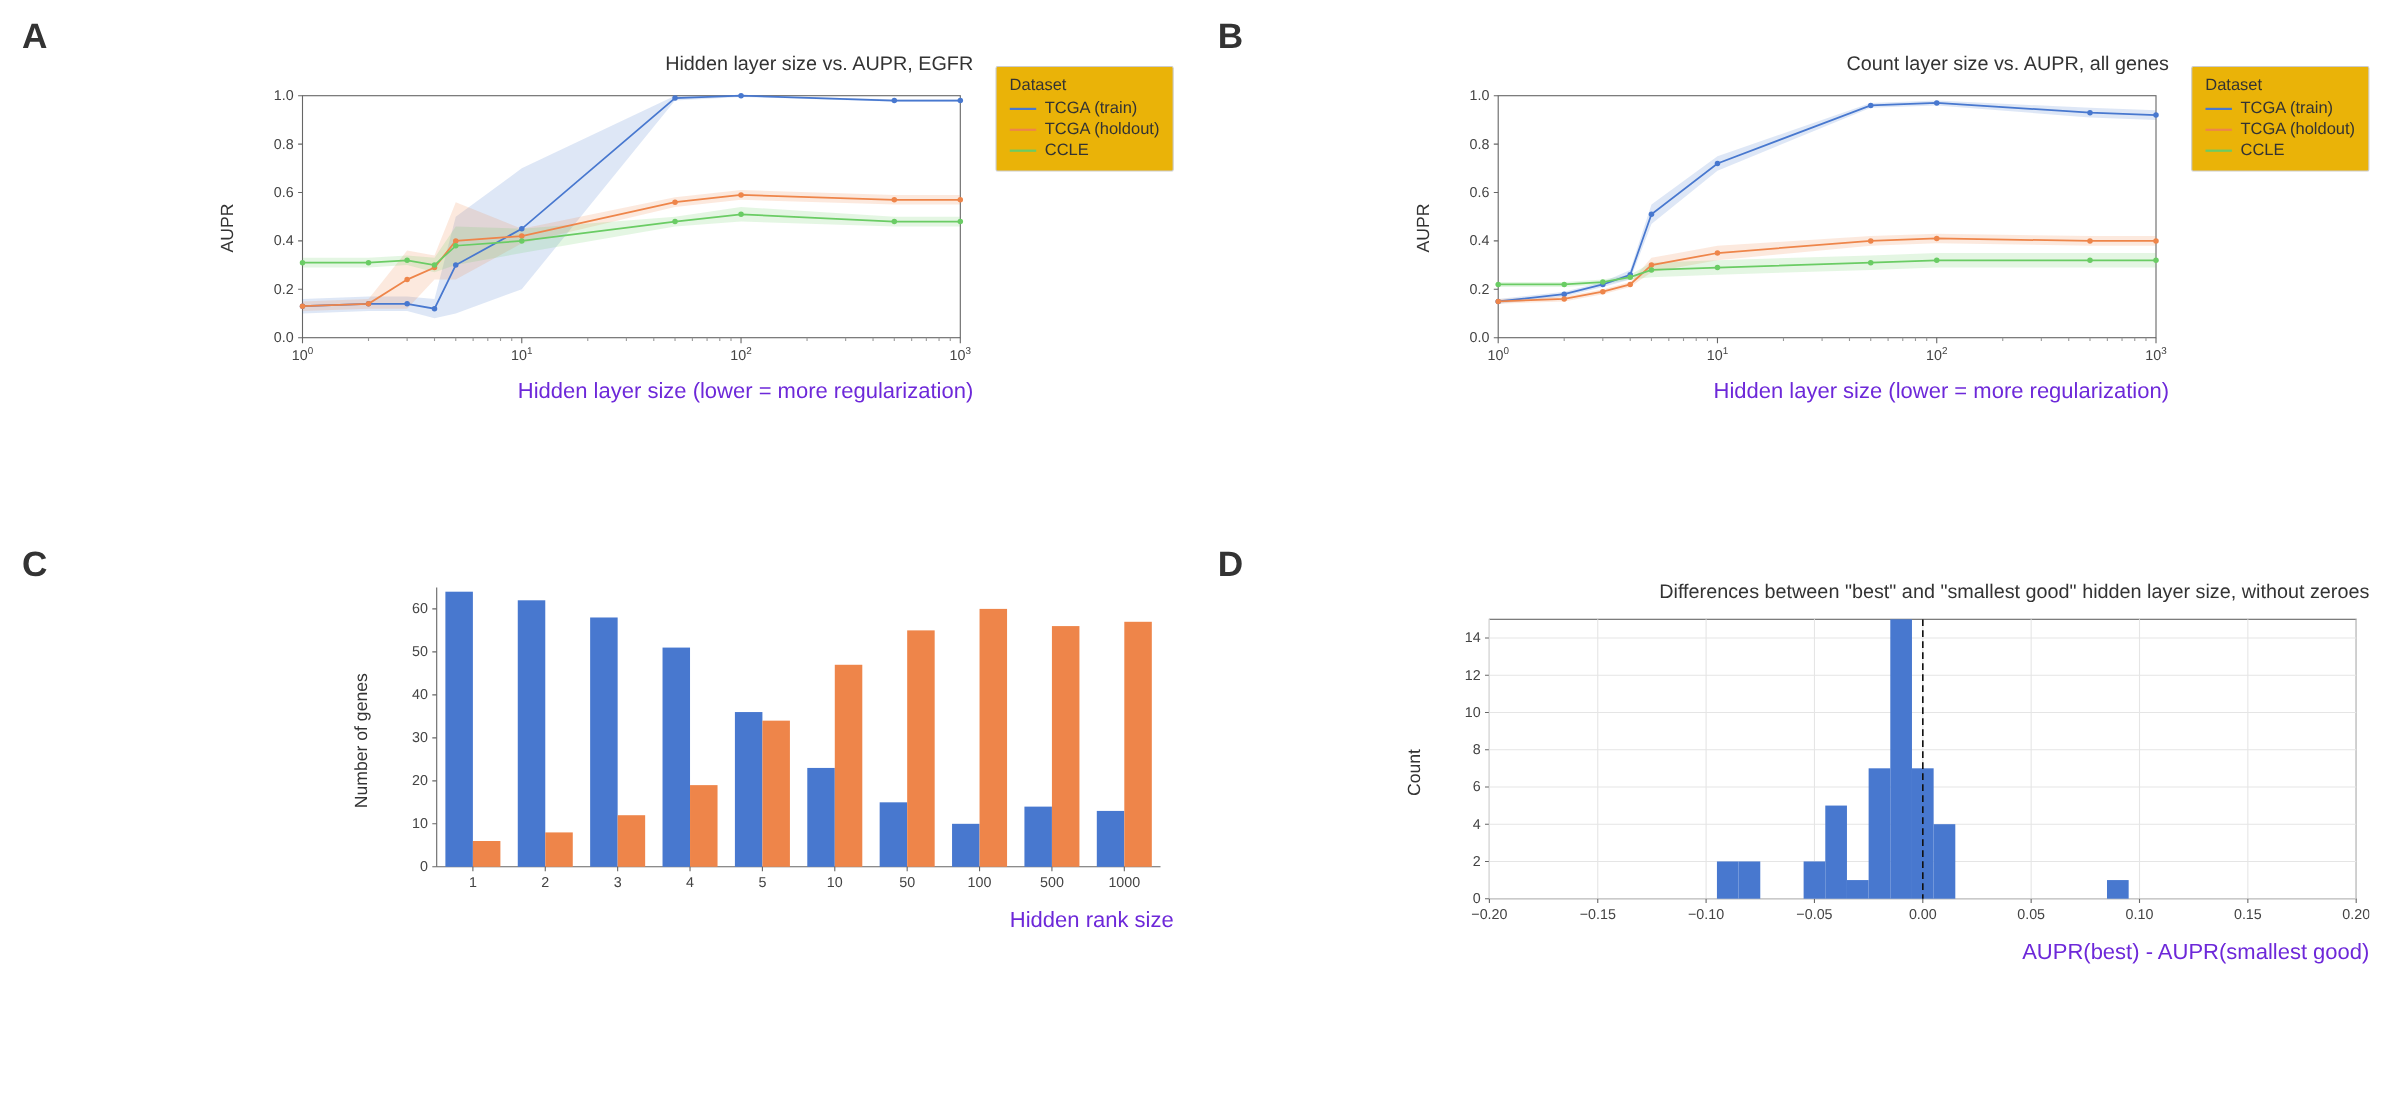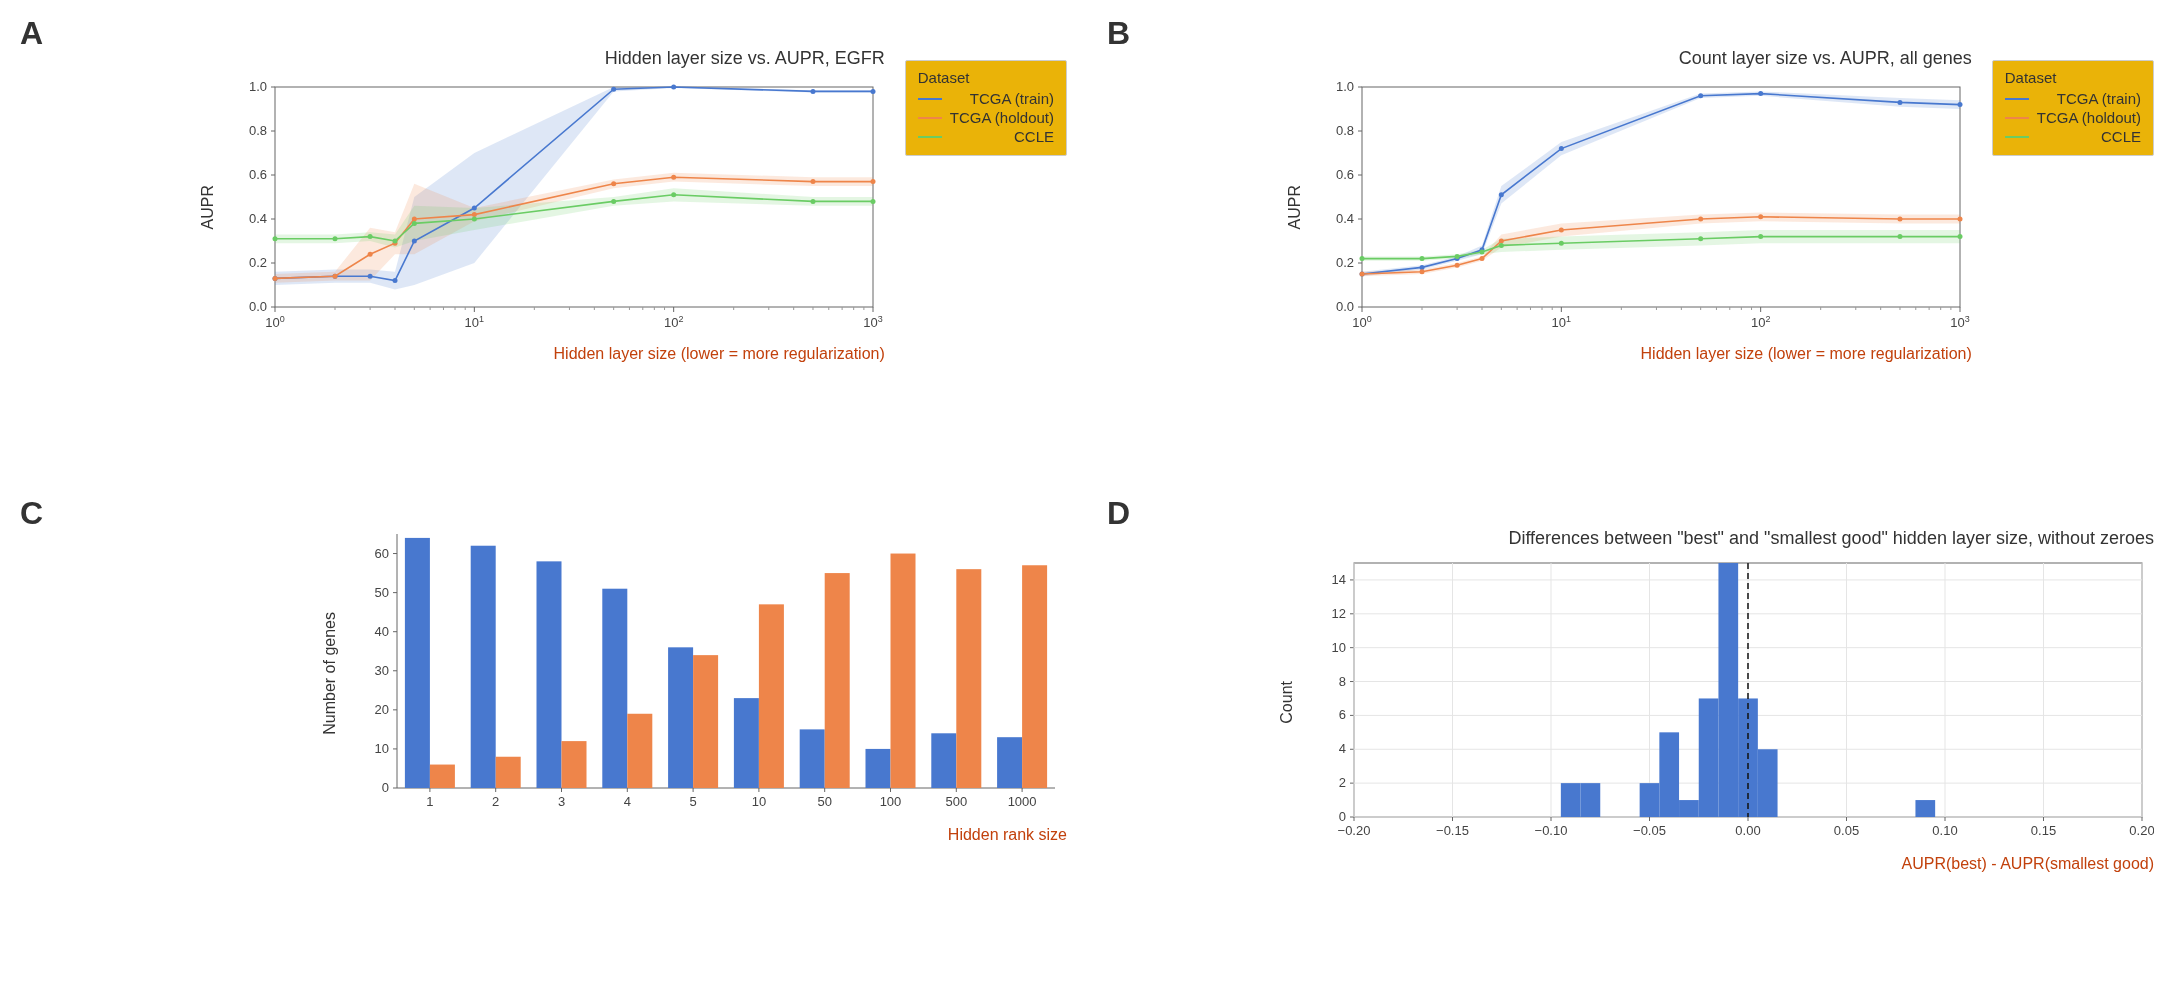--- a/index.html
+++ b/index.html
@@ -51,43 +51,42 @@
   }
   .yaxis-label {
     writing-mode: vertical-rl;
     transform: rotate(180deg);
     font-size: 16px;
     margin-right: 8px;
     color: #333;
   }
   svg { display: block; }
   .xaxis-label {
-    font-size: 16px;
+    font-size: 20px;
     margin-top: 8px;
-    color: #c2410c;
+    color: #6d28d9;
   }
   .legend {
     border: 1px solid #ccc;
     border-radius: 2px;
     padding: 8px 12px;
     font-size: 15px;
     margin-left: 20px;
     margin-top: 40px;
     background: #eab308;
   }
   .legend-title {
     font-size: 15px;
     margin-bottom: 4px;
     color: #333;
   }
   .legend-row {
     display: flex;
     align-items: center;
     margin: 2px 0;
-    justify-content: space-between;
   }
   .legend-swatch {
     width: 24px;
     height: 2px;
     margin-right: 8px;
   }
   .legend-swatch-box {
     width: 18px;
     height: 14px;
     margin-right: 8px;

